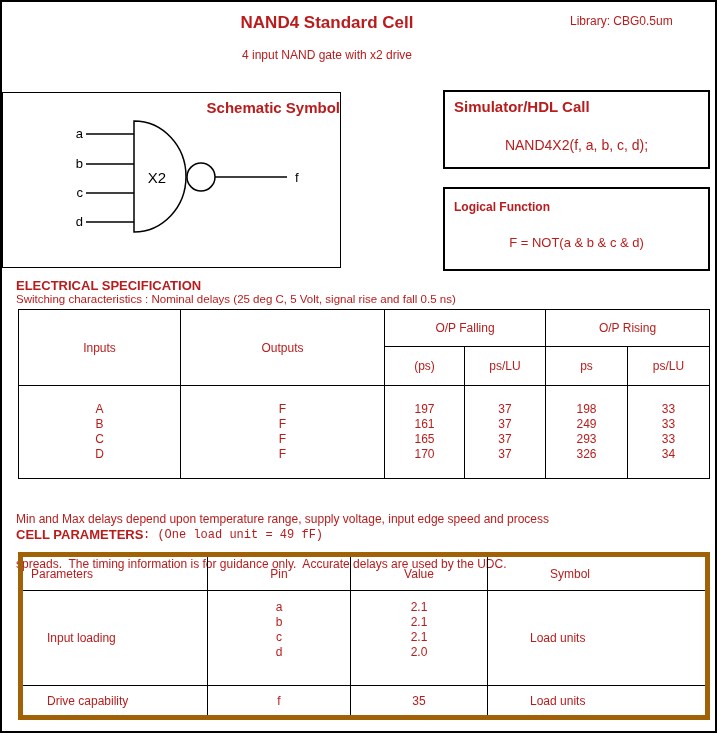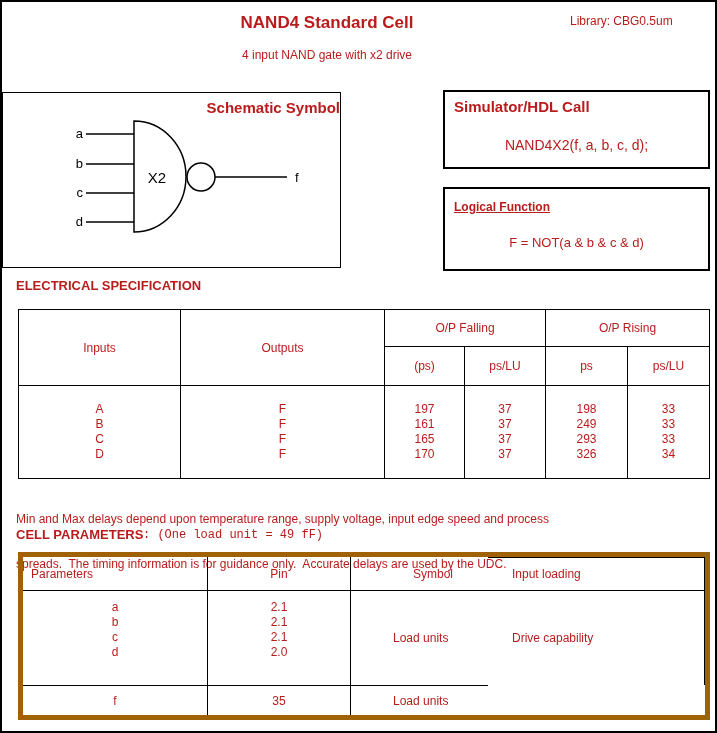--- a/index.html
+++ b/index.html
@@ -10,21 +10,21 @@
   }
   
   .title{position:absolute;left:0;top:11px;width:650px;text-align:center;
          font-size:17px;font-weight:bold;}
   .library{position:absolute;left:568px;top:12px;font-size:12px;}
   .subtitle{position:absolute;left:0;top:46px;width:650px;text-align:center;font-size:12px;}
   
   .box{position:absolute;box-sizing:border-box;border:2px solid #000;background:#fff;}
   .schematic-box{left:0;top:90px;width:339px;height:176px;border-width:1px;text-align:right;}
   .box-heading{font-weight:bold;font-size:15px;padding:6px 0 0 9px;}
-  .box-heading.small{font-size:12px;padding-top:11px;text-decoration:underline;}
+  .box-heading.small{font-size:12px;padding-top:11px;}
   .schem-svg{position:absolute;left:0;top:0;}
   .hdl-box{left:441px;top:88px;width:267px;height:79px;}
   .hdl-call{margin-top:22px;text-align:center;font-size:14px;}
   .logic-box{left:441px;top:185px;width:267px;height:84px;}
   .logic-expr{margin-top:21px;text-align:center;font-size:13px;}
   
   .es-heading{position:absolute;left:14px;top:276px;font-size:13px;font-weight:bold;}
   .es-subheading{position:absolute;left:14px;top:291px;font-size:11.5px;white-space:pre;}
   .etable{
     position:absolute;left:16px;top:307px;width:692px;height:170px;
@@ -95,20 +95,21 @@
     <div class="box-heading">Simulator/HDL Call</div>
     <div class="hdl-call">NAND4X2(f, a, b, c, d);</div>
   </div>
 
   <div class="box logic-box">
     <div class="box-heading small">Logical Function</div>
     <div class="logic-expr">F = NOT(a &amp; b &amp; c &amp; d)</div>
   </div>
 
   <div class="es-heading">ELECTRICAL SPECIFICATION</div>
+  <div class="es-subheading">Switching characteristics : Nominal delays (25 deg C, 5 Volt, signal rise and fall 0.5 ns)</div>
 
   <div class="etable">
     <div class="ec br c-inputs">Inputs</div>
     <div class="ec br c-outputs">Outputs</div>
     <div class="ec br c-fall">O/P Falling</div>
     <div class="ec c-rise">O/P Rising</div>
     <div class="ec br bt">(ps)</div>
     <div class="ec br bt">ps/LU</div>
     <div class="ec br bt">ps</div>
     <div class="ec bt">ps/LU</div>
@@ -155,20 +156,21 @@
     <div>Min and Max delays depend upon temperature range, supply voltage, input edge speed and process</div>
     <div>spreads.  The timing information is for guidance only.  Accurate delays are used by the UDC.</div>
   </div>
 
   <div class="cp-heading">CELL PARAMETERS</div>
   <div class="cp-note">: (One load unit = 49 fF)</div>
 
   <div class="ptable">
     <div class="pc left8 br">Parameters</div>
     <div class="pc br">Pin</div>
+    <div class="pc br">Value</div>
     <div class="pc left62">Symbol</div>
 
     <div class="pc left24 br bt">Input loading</div>
     <div class="pstack br">
       <div>a</div>
       <div>b</div>
       <div>c</div>
       <div>d</div>
     </div>
     <div class="pstack br">

